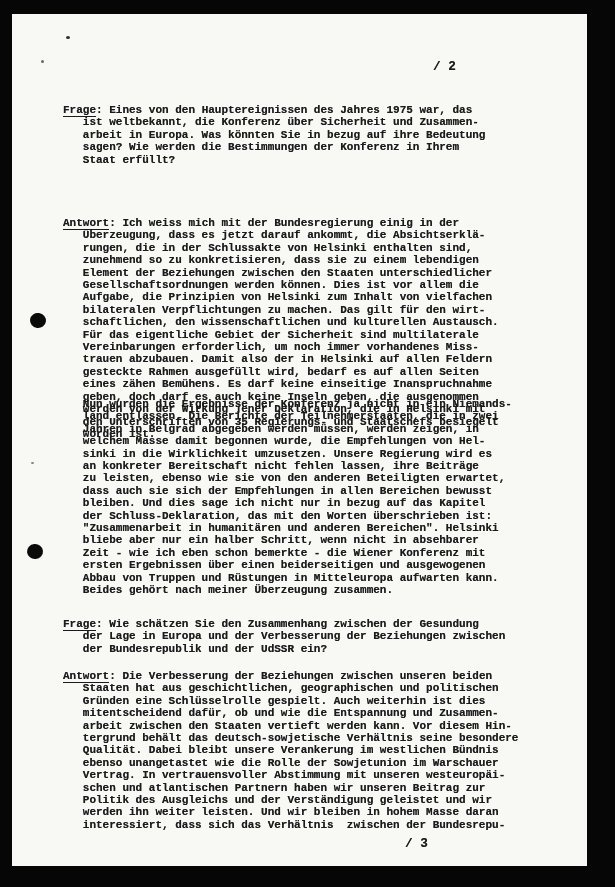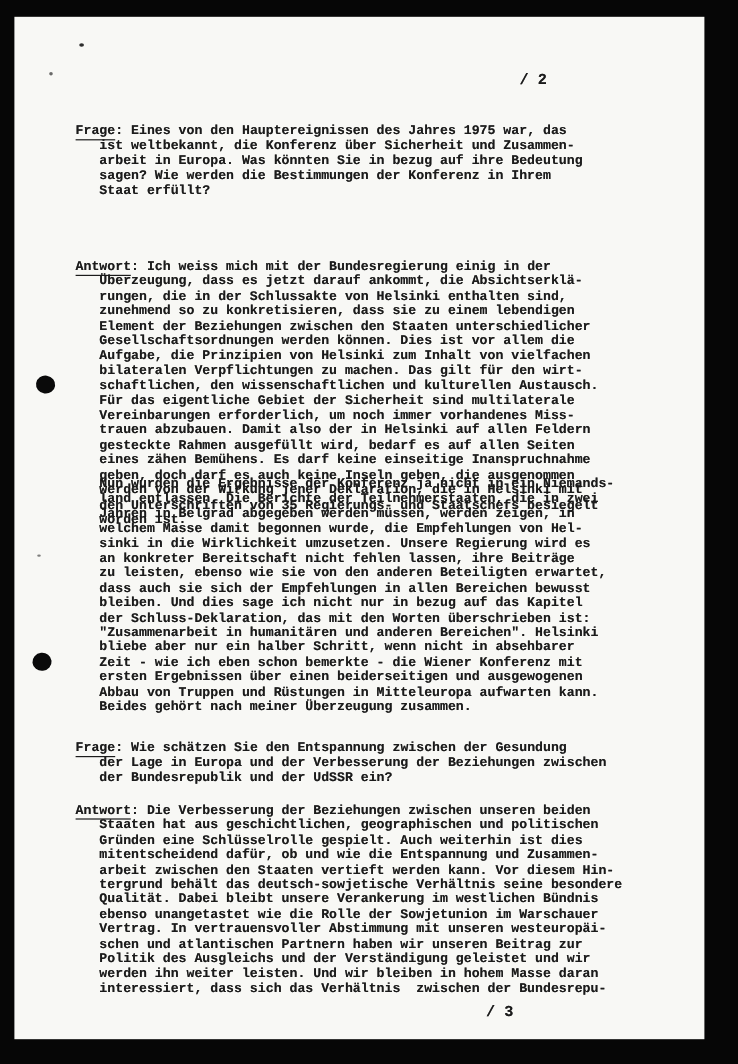--- a/index.html
+++ b/index.html
@@ -101,21 +101,21 @@
    dass auch sie sich der Empfehlungen in allen Bereichen bewusst
    bleiben. Und dies sage ich nicht nur in bezug auf das Kapitel
    der Schluss-Deklaration, das mit den Worten überschrieben ist:
    "Zusammenarbeit in humanitären und anderen Bereichen". Helsinki
    bliebe aber nur ein halber Schritt, wenn nicht in absehbarer
    Zeit - wie ich eben schon bemerkte - die Wiener Konferenz mit
    ersten Ergebnissen über einen beiderseitigen und ausgewogenen
    Abbau von Truppen und Rüstungen in Mitteleuropa aufwarten kann.
    Beides gehört nach meiner Überzeugung zusammen.</span></div>
 
-    <div class="block b4"><span class="lbl">Frage</span><span>: Wie schätzen Sie den Entspannung zwischen der Gesundung
+    <div class="block b4"><span class="lbl">Frage</span><span>: Wie schätzen Sie den Zusammenhang zwischen der Gesundung
    der Lage in Europa und der Verbesserung der Beziehungen zwischen
    der Bundesrepublik und der UdSSR ein?</span></div>
 
     <div class="block b5"><span class="lbl">Antwort</span><span>: Die Verbesserung der Beziehungen zwischen unseren beiden
    Staaten hat aus geschichtlichen, geographischen und politischen
    Gründen eine Schlüsselrolle gespielt. Auch weiterhin ist dies
    mitentscheidend dafür, ob und wie die Entspannung und Zusammen-
    arbeit zwischen den Staaten vertieft werden kann. Vor diesem Hin-
    tergrund behält das deutsch-sowjetische Verhältnis seine besondere
    Qualität. Dabei bleibt unsere Verankerung im westlichen Bündnis

